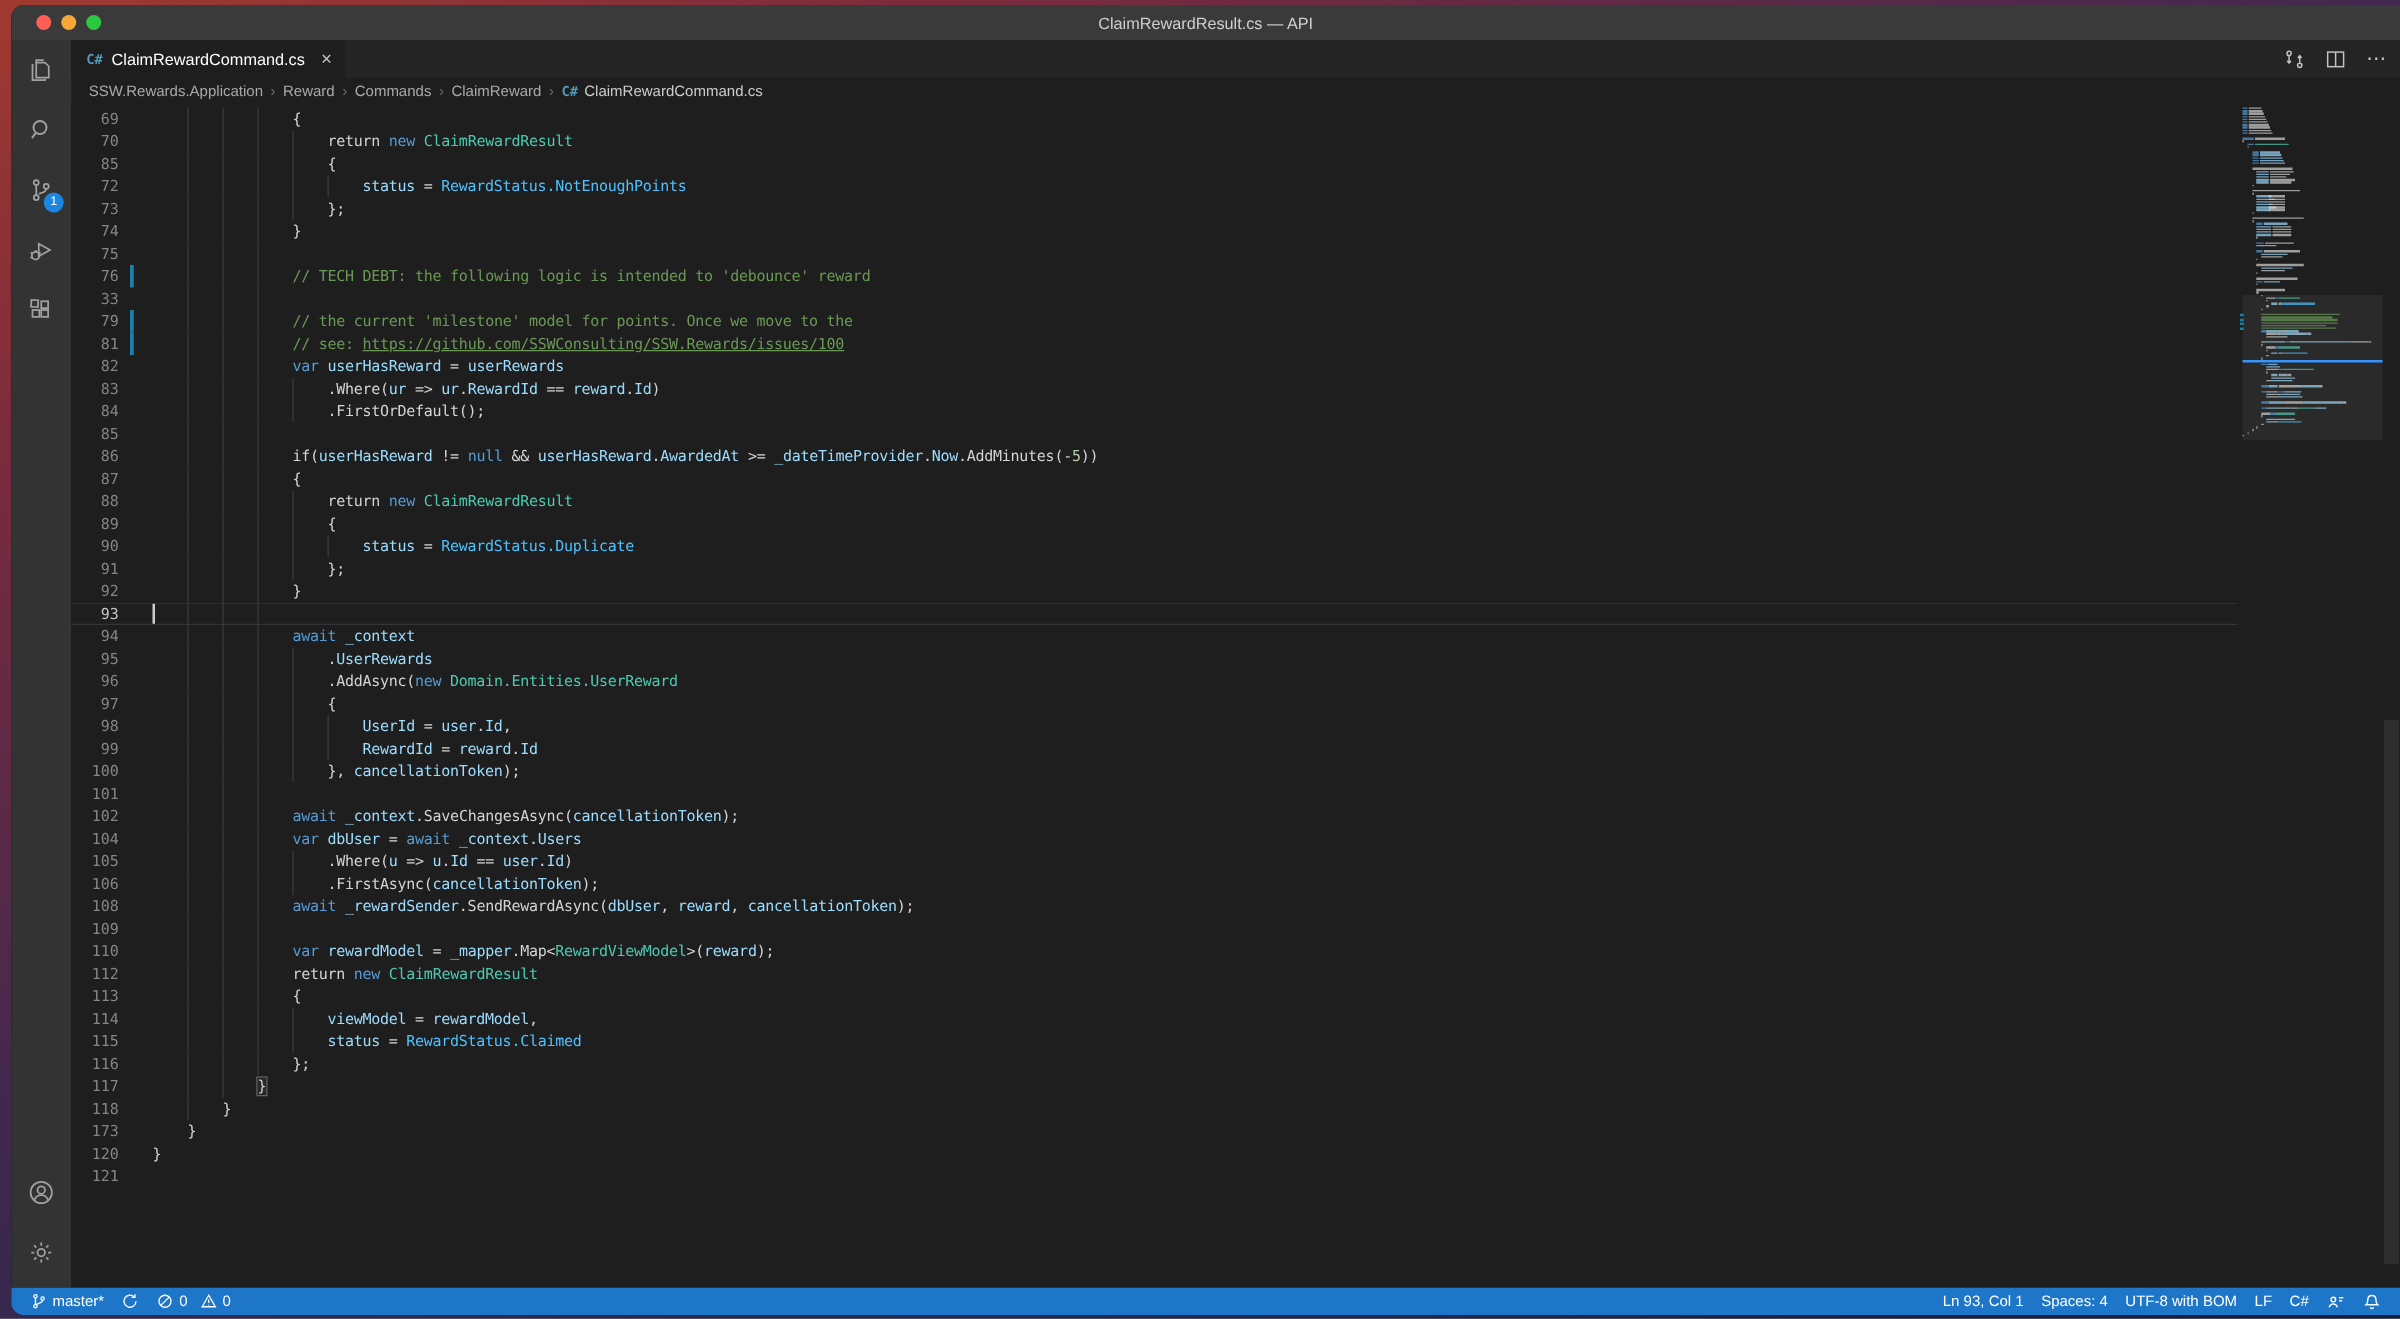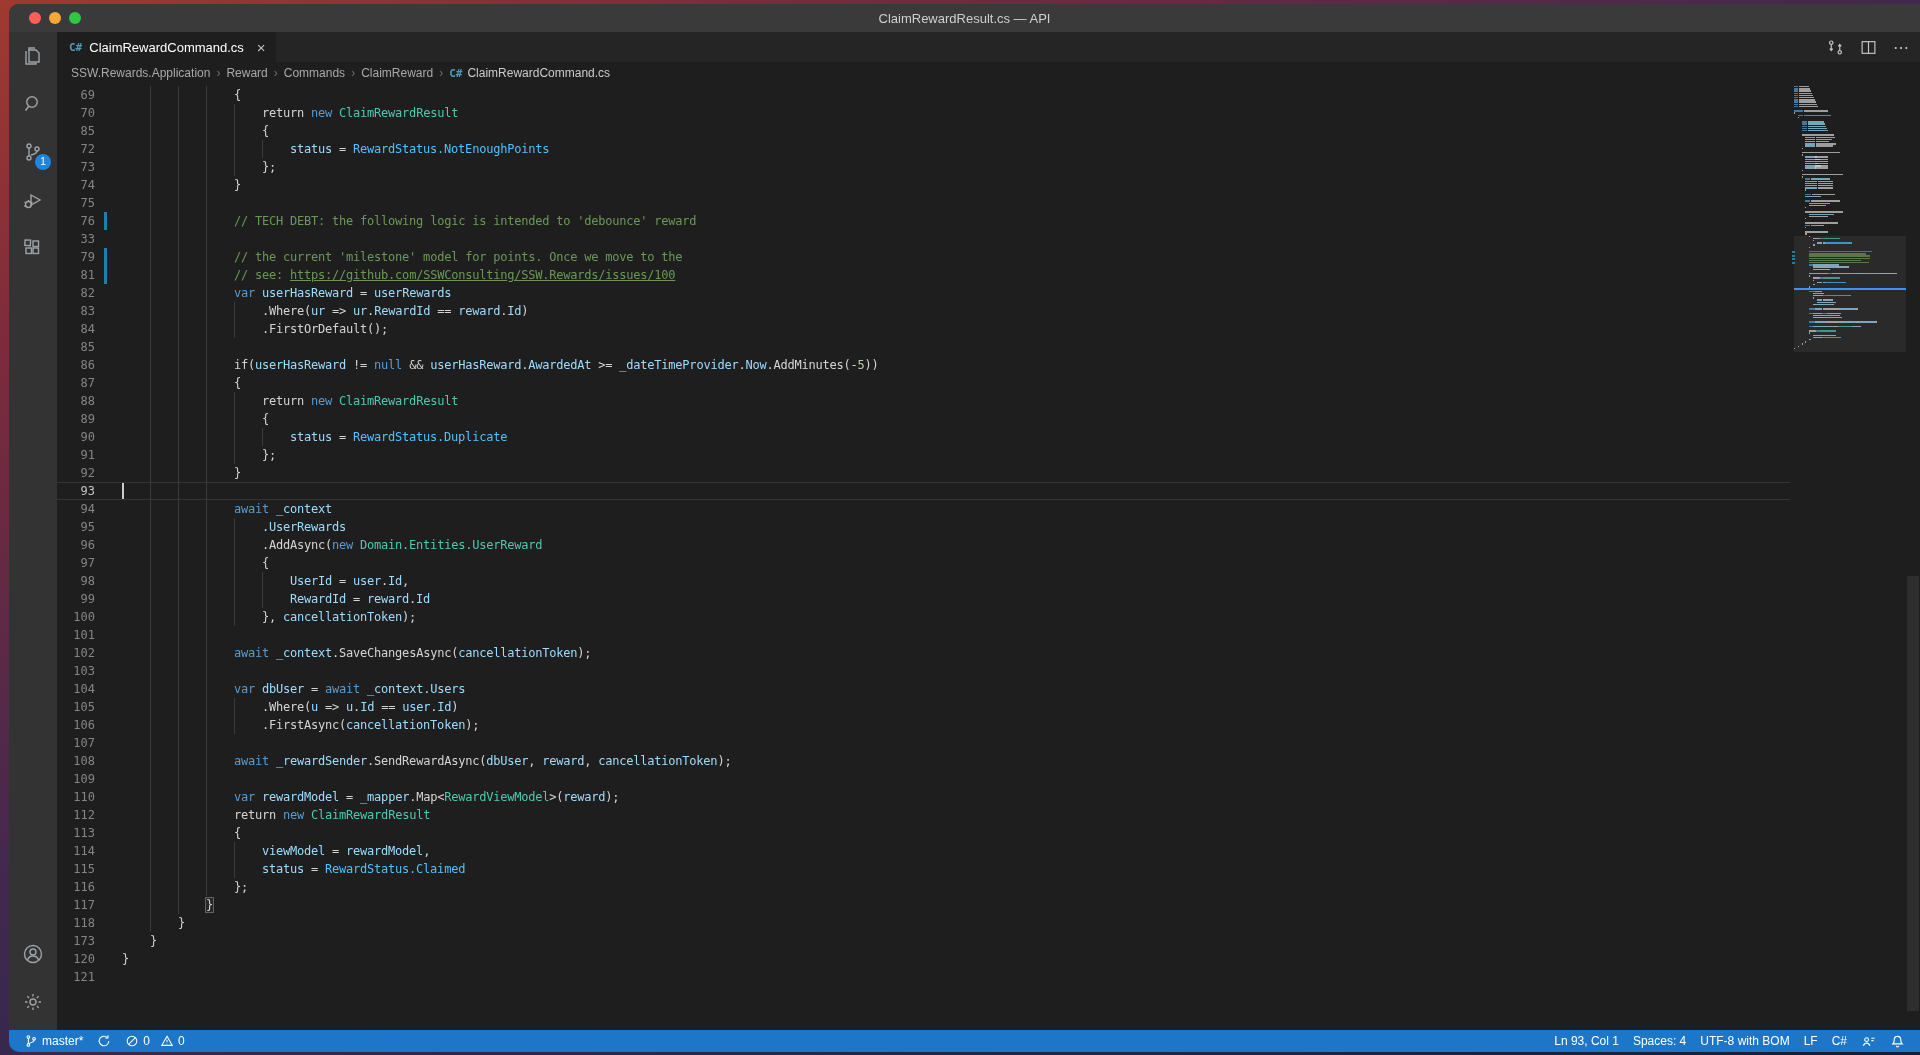--- a/index.html
+++ b/index.html
@@ -227,25 +227,23 @@
             <div class="line cur"><span class="ln">93</span><span class="guide" style="left: 93px;"></span><span class="guide" style="left: 121px;"></span><span class="guide" style="left: 149px;"></span><span class="code" style="padding-left: 0px;"></span><span class="cursor"></span></div>
             <div class="line"><span class="ln">94</span><span class="guide" style="left: 93px;"></span><span class="guide" style="left: 121px;"></span><span class="guide" style="left: 149px;"></span><span class="code" style="padding-left: 112px;"><span style="color: rgb(86, 156, 214);">await </span><span style="color: rgb(156, 220, 254);">_context</span></span></div>
             <div class="line"><span class="ln">95</span><span class="guide" style="left: 93px;"></span><span class="guide" style="left: 121px;"></span><span class="guide" style="left: 149px;"></span><span class="guide" style="left: 177px;"></span><span class="code" style="padding-left: 140px;"><span style="color: rgb(212, 212, 212);">.</span><span style="color: rgb(156, 220, 254);">UserRewards</span></span></div>
             <div class="line"><span class="ln">96</span><span class="guide" style="left: 93px;"></span><span class="guide" style="left: 121px;"></span><span class="guide" style="left: 149px;"></span><span class="guide" style="left: 177px;"></span><span class="code" style="padding-left: 140px;"><span style="color: rgb(212, 212, 212);">.AddAsync(</span><span style="color: rgb(86, 156, 214);">new </span><span style="color: rgb(78, 201, 176);">Domain.Entities.UserReward</span></span></div>
             <div class="line"><span class="ln">97</span><span class="guide" style="left: 93px;"></span><span class="guide" style="left: 121px;"></span><span class="guide" style="left: 149px;"></span><span class="guide" style="left: 177px;"></span><span class="code" style="padding-left: 140px;"><span style="color: rgb(212, 212, 212);">{</span></span></div>
             <div class="line"><span class="ln">98</span><span class="guide" style="left: 93px;"></span><span class="guide" style="left: 121px;"></span><span class="guide" style="left: 149px;"></span><span class="guide" style="left: 177px;"></span><span class="guide" style="left: 205px;"></span><span class="code" style="padding-left: 168px;"><span style="color: rgb(156, 220, 254);">UserId</span><span style="color: rgb(212, 212, 212);"> = </span><span style="color: rgb(156, 220, 254);">user</span><span style="color: rgb(212, 212, 212);">.</span><span style="color: rgb(156, 220, 254);">Id</span><span style="color: rgb(212, 212, 212);">,</span></span></div>
             <div class="line"><span class="ln">99</span><span class="guide" style="left: 93px;"></span><span class="guide" style="left: 121px;"></span><span class="guide" style="left: 149px;"></span><span class="guide" style="left: 177px;"></span><span class="guide" style="left: 205px;"></span><span class="code" style="padding-left: 168px;"><span style="color: rgb(156, 220, 254);">RewardId</span><span style="color: rgb(212, 212, 212);"> = </span><span style="color: rgb(156, 220, 254);">reward</span><span style="color: rgb(212, 212, 212);">.</span><span style="color: rgb(156, 220, 254);">Id</span></span></div>
             <div class="line"><span class="ln">100</span><span class="guide" style="left: 93px;"></span><span class="guide" style="left: 121px;"></span><span class="guide" style="left: 149px;"></span><span class="guide" style="left: 177px;"></span><span class="code" style="padding-left: 140px;"><span style="color: rgb(212, 212, 212);">}, </span><span style="color: rgb(156, 220, 254);">cancellationToken</span><span style="color: rgb(212, 212, 212);">);</span></span></div>
             <div class="line"><span class="ln">101</span><span class="guide" style="left: 93px;"></span><span class="guide" style="left: 121px;"></span><span class="guide" style="left: 149px;"></span><span class="code" style="padding-left: 0px;"></span></div>
             <div class="line"><span class="ln">102</span><span class="guide" style="left: 93px;"></span><span class="guide" style="left: 121px;"></span><span class="guide" style="left: 149px;"></span><span class="code" style="padding-left: 112px;"><span style="color: rgb(86, 156, 214);">await </span><span style="color: rgb(156, 220, 254);">_context</span><span style="color: rgb(212, 212, 212);">.SaveChangesAsync(</span><span style="color: rgb(156, 220, 254);">cancellationToken</span><span style="color: rgb(212, 212, 212);">);</span></span></div>
-            <div class="line"><span class="ln">103</span><span class="guide" style="left: 93px;"></span><span class="guide" style="left: 121px;"></span><span class="guide" style="left: 149px;"></span><span class="code" style="padding-left: 0px;"></span></div>
             <div class="line"><span class="ln">104</span><span class="guide" style="left: 93px;"></span><span class="guide" style="left: 121px;"></span><span class="guide" style="left: 149px;"></span><span class="code" style="padding-left: 112px;"><span style="color: rgb(86, 156, 214);">var </span><span style="color: rgb(156, 220, 254);">dbUser</span><span style="color: rgb(212, 212, 212);"> = </span><span style="color: rgb(86, 156, 214);">await </span><span style="color: rgb(156, 220, 254);">_context</span><span style="color: rgb(212, 212, 212);">.</span><span style="color: rgb(156, 220, 254);">Users</span></span></div>
             <div class="line"><span class="ln">105</span><span class="guide" style="left: 93px;"></span><span class="guide" style="left: 121px;"></span><span class="guide" style="left: 149px;"></span><span class="guide" style="left: 177px;"></span><span class="code" style="padding-left: 140px;"><span style="color: rgb(212, 212, 212);">.Where(</span><span style="color: rgb(156, 220, 254);">u</span><span style="color: rgb(212, 212, 212);"> =&gt; </span><span style="color: rgb(156, 220, 254);">u</span><span style="color: rgb(212, 212, 212);">.</span><span style="color: rgb(156, 220, 254);">Id</span><span style="color: rgb(212, 212, 212);"> == </span><span style="color: rgb(156, 220, 254);">user</span><span style="color: rgb(212, 212, 212);">.</span><span style="color: rgb(156, 220, 254);">Id</span><span style="color: rgb(212, 212, 212);">)</span></span></div>
             <div class="line"><span class="ln">106</span><span class="guide" style="left: 93px;"></span><span class="guide" style="left: 121px;"></span><span class="guide" style="left: 149px;"></span><span class="guide" style="left: 177px;"></span><span class="code" style="padding-left: 140px;"><span style="color: rgb(212, 212, 212);">.FirstAsync(</span><span style="color: rgb(156, 220, 254);">cancellationToken</span><span style="color: rgb(212, 212, 212);">);</span></span></div>
-            <div class="line"><span class="ln">107</span><span class="guide" style="left: 93px;"></span><span class="guide" style="left: 121px;"></span><span class="guide" style="left: 149px;"></span><span class="code" style="padding-left: 0px;"></span></div>
             <div class="line"><span class="ln">108</span><span class="guide" style="left: 93px;"></span><span class="guide" style="left: 121px;"></span><span class="guide" style="left: 149px;"></span><span class="code" style="padding-left: 112px;"><span style="color: rgb(86, 156, 214);">await </span><span style="color: rgb(156, 220, 254);">_rewardSender</span><span style="color: rgb(212, 212, 212);">.SendRewardAsync(</span><span style="color: rgb(156, 220, 254);">dbUser</span><span style="color: rgb(212, 212, 212);">, </span><span style="color: rgb(156, 220, 254);">reward</span><span style="color: rgb(212, 212, 212);">, </span><span style="color: rgb(156, 220, 254);">cancellationToken</span><span style="color: rgb(212, 212, 212);">);</span></span></div>
             <div class="line"><span class="ln">109</span><span class="guide" style="left: 93px;"></span><span class="guide" style="left: 121px;"></span><span class="guide" style="left: 149px;"></span><span class="code" style="padding-left: 0px;"></span></div>
             <div class="line"><span class="ln">110</span><span class="guide" style="left: 93px;"></span><span class="guide" style="left: 121px;"></span><span class="guide" style="left: 149px;"></span><span class="code" style="padding-left: 112px;"><span style="color: rgb(86, 156, 214);">var </span><span style="color: rgb(156, 220, 254);">rewardModel</span><span style="color: rgb(212, 212, 212);"> = </span><span style="color: rgb(156, 220, 254);">_mapper</span><span style="color: rgb(212, 212, 212);">.Map&lt;</span><span style="color: rgb(78, 201, 176);">RewardViewModel</span><span style="color: rgb(212, 212, 212);">&gt;(</span><span style="color: rgb(156, 220, 254);">reward</span><span style="color: rgb(212, 212, 212);">);</span></span></div>
             <div class="line"><span class="ln">112</span><span class="guide" style="left: 93px;"></span><span class="guide" style="left: 121px;"></span><span class="guide" style="left: 149px;"></span><span class="code" style="padding-left: 112px;"><span style="color: rgb(212, 212, 212);">return </span><span style="color: rgb(86, 156, 214);">new </span><span style="color: rgb(78, 201, 176);">ClaimRewardResult</span></span></div>
             <div class="line"><span class="ln">113</span><span class="guide" style="left: 93px;"></span><span class="guide" style="left: 121px;"></span><span class="guide" style="left: 149px;"></span><span class="code" style="padding-left: 112px;"><span style="color: rgb(212, 212, 212);">{</span></span></div>
             <div class="line"><span class="ln">114</span><span class="guide" style="left: 93px;"></span><span class="guide" style="left: 121px;"></span><span class="guide" style="left: 149px;"></span><span class="guide" style="left: 177px;"></span><span class="code" style="padding-left: 140px;"><span style="color: rgb(156, 220, 254);">viewModel</span><span style="color: rgb(212, 212, 212);"> = </span><span style="color: rgb(156, 220, 254);">rewardModel</span><span style="color: rgb(212, 212, 212);">,</span></span></div>
             <div class="line"><span class="ln">115</span><span class="guide" style="left: 93px;"></span><span class="guide" style="left: 121px;"></span><span class="guide" style="left: 149px;"></span><span class="guide" style="left: 177px;"></span><span class="code" style="padding-left: 140px;"><span style="color: rgb(156, 220, 254);">status</span><span style="color: rgb(212, 212, 212);"> = </span><span style="color: rgb(79, 193, 255);">RewardStatus.Claimed</span></span></div>
             <div class="line"><span class="ln">116</span><span class="guide" style="left: 93px;"></span><span class="guide" style="left: 121px;"></span><span class="guide" style="left: 149px;"></span><span class="code" style="padding-left: 112px;"><span style="color: rgb(212, 212, 212);">};</span></span></div>
             <div class="line"><span class="ln">117</span><span class="guide" style="left: 93px;"></span><span class="guide" style="left: 121px;"></span><span class="code" style="padding-left: 84px;"><span class="bbox" style="color: rgb(212, 212, 212);">}</span></span></div>
             <div class="line"><span class="ln">118</span><span class="guide" style="left: 93px;"></span><span class="code" style="padding-left: 56px;"><span style="color: rgb(212, 212, 212);">}</span></span></div>

